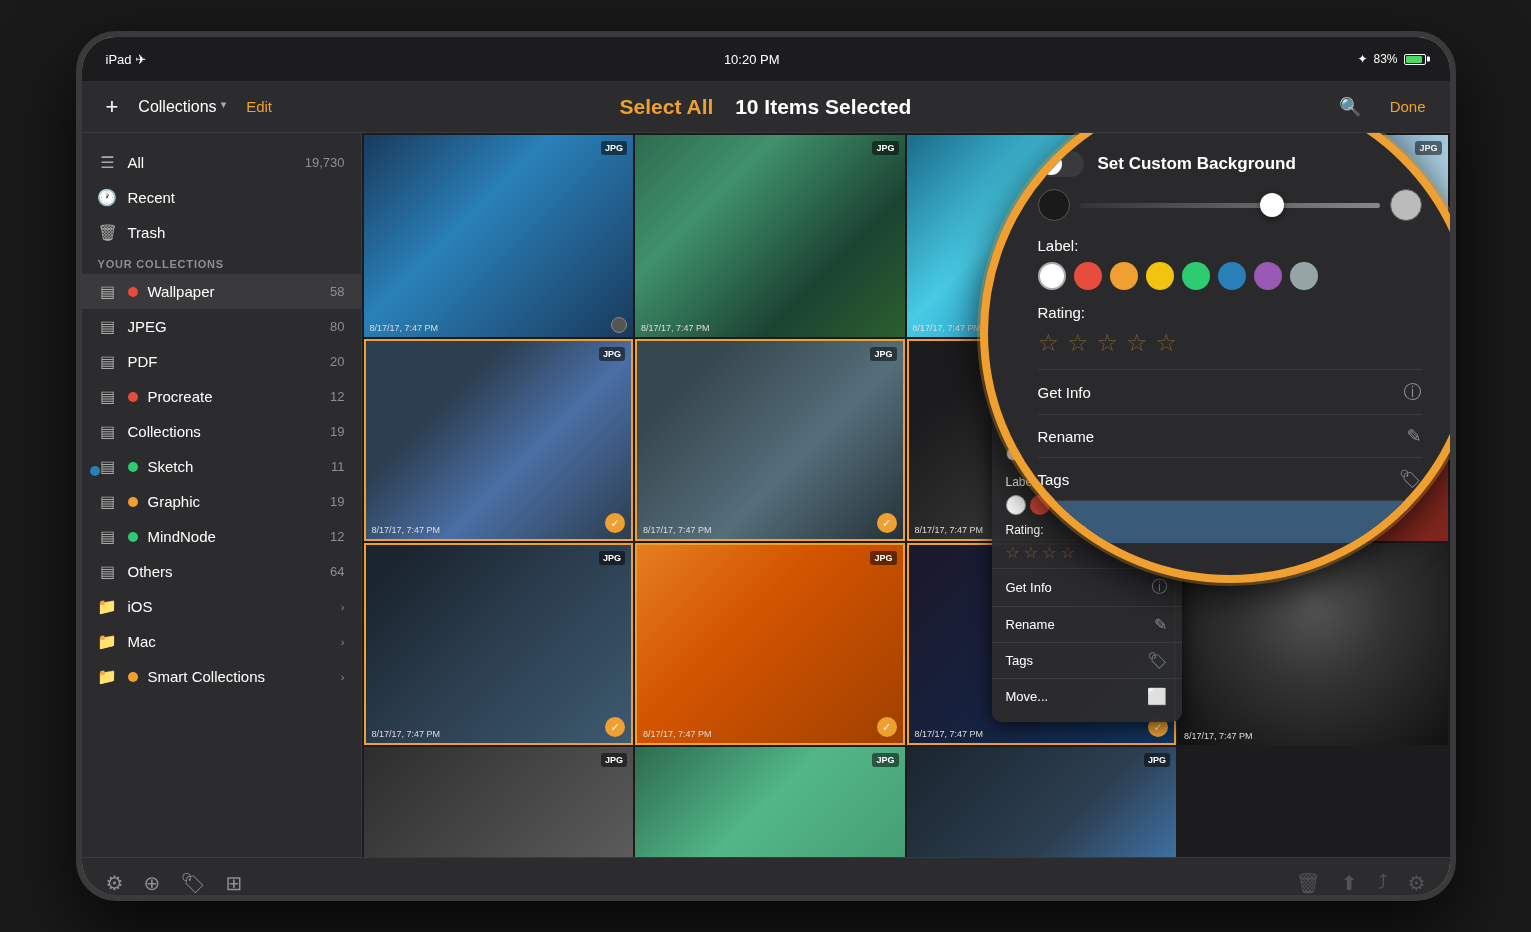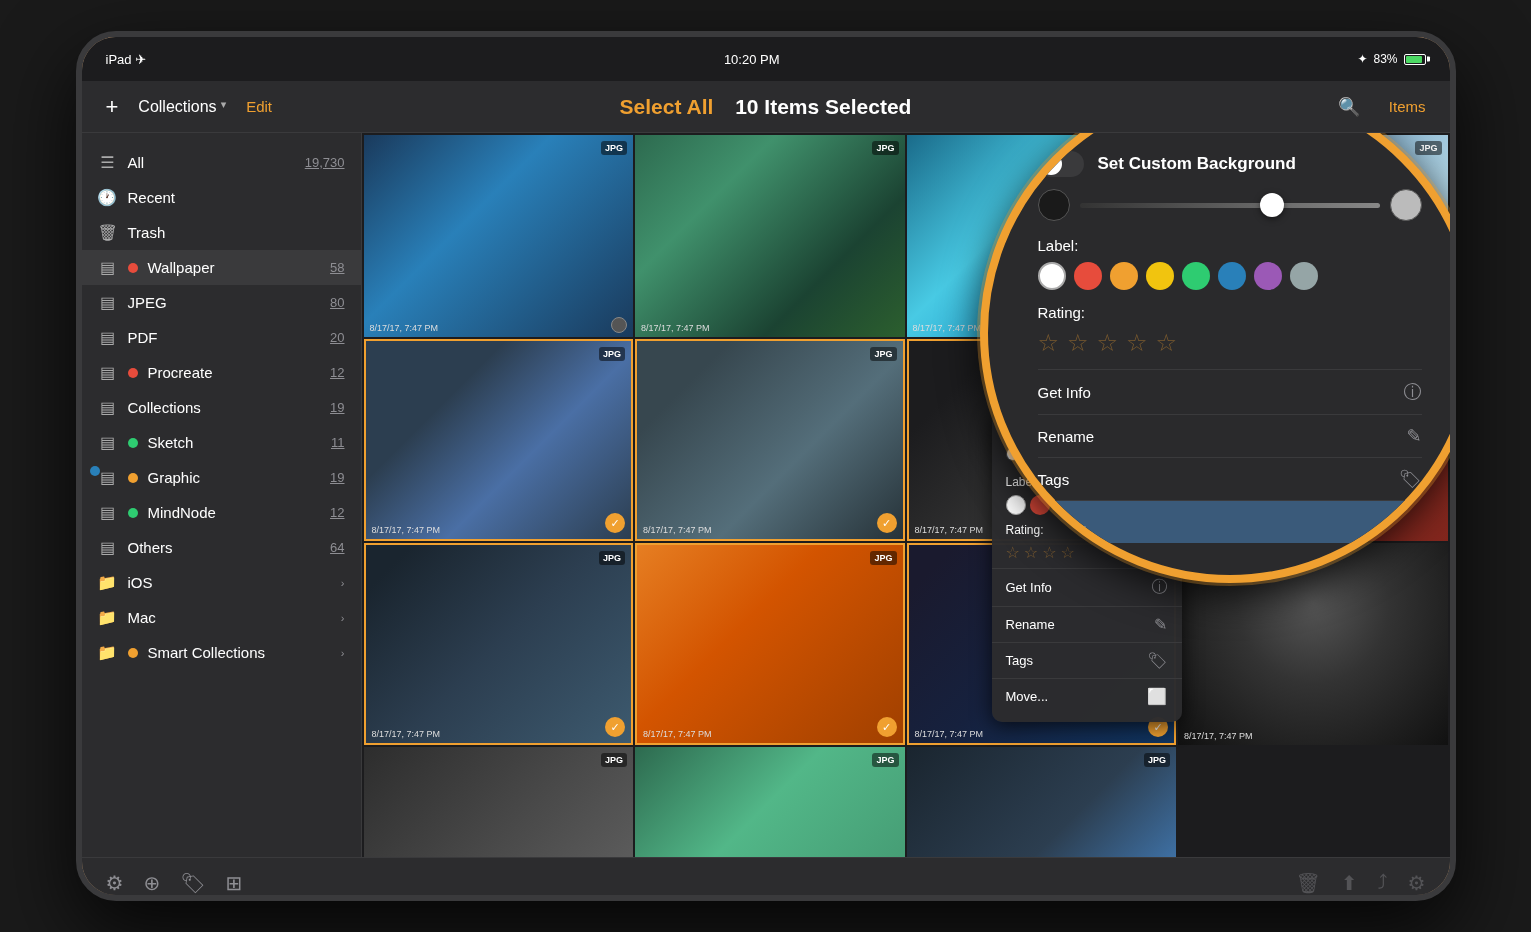--- a/index.html
+++ b/index.html
@@ -118,21 +118,21 @@
       padding: 8px 16px;
       color: #fff;
       font-size: 15px;
       cursor: pointer;
       gap: 10px;
       position: relative;
     }
     .sidebar-item.active { background: #3a3a3c; }
     .sidebar-item .item-icon { width: 20px; text-align: center; font-size: 16px; color: #aaa; }
     .sidebar-item .item-label { flex: 1; }
-    .sidebar-item .item-count { color: #8e8e93; font-size: 13px; text-decoration: underline; }
+    .sidebar-item .item-count { color: #8e8e93; font-size: 13px; }
     .sidebar-item .item-chevron { color: #8e8e93; font-size: 11px; }
     .dot { width: 10px; height: 10px; border-radius: 50%; display: inline-block; }
     .dot-red { background: #e74c3c; }
     .dot-orange { background: #f0a030; }
     .dot-green { background: #2ecc71; }
     
     .content-area {
       flex: 1;
       background: #1c1c1e;
       overflow: hidden;
@@ -249,21 +249,21 @@
         <span class="chevron">▾</span>
       </button>
       <button class="toolbar-btn">Edit</button>
     </div>
     <div class="toolbar-center">
       <span style="color:#f0a030;cursor:pointer;margin-right:16px;">Select All</span>
       <span>10 Items Selected</span>
     </div>
     <div class="toolbar-right">
       <button class="toolbar-btn" style="font-size:18px;">🔍</button>
-      <button class="toolbar-btn">Items</button>
+      <button class="toolbar-btn">Done</button>
     </div>
   </div>
 
   <div class="main-layout">
 
     <div class="sidebar">
 
       <div class="sidebar-item">
         <span class="item-icon">☰</span>
         <span class="item-label">All</span>
@@ -271,20 +271,21 @@
       </div>
       <div class="sidebar-item">
         <span class="item-icon">🕐</span>
         <span class="item-label">Recent</span>
       </div>
       <div class="sidebar-item">
         <span class="item-icon">🗑</span>
         <span class="item-label">Trash</span>
       </div>
 
+      <div class="sidebar-section-label">YOUR COLLECTIONS</div>
 
       <div class="sidebar-item active">
         <span class="item-icon">▤</span>
         <span class="dot dot-red"></span>
         <span class="item-label">Wallpaper</span>
         <span class="item-count">58</span>
       </div>
       <div class="sidebar-item">
         <span class="item-icon">▤</span>
         <span class="item-label">JPEG</span>

